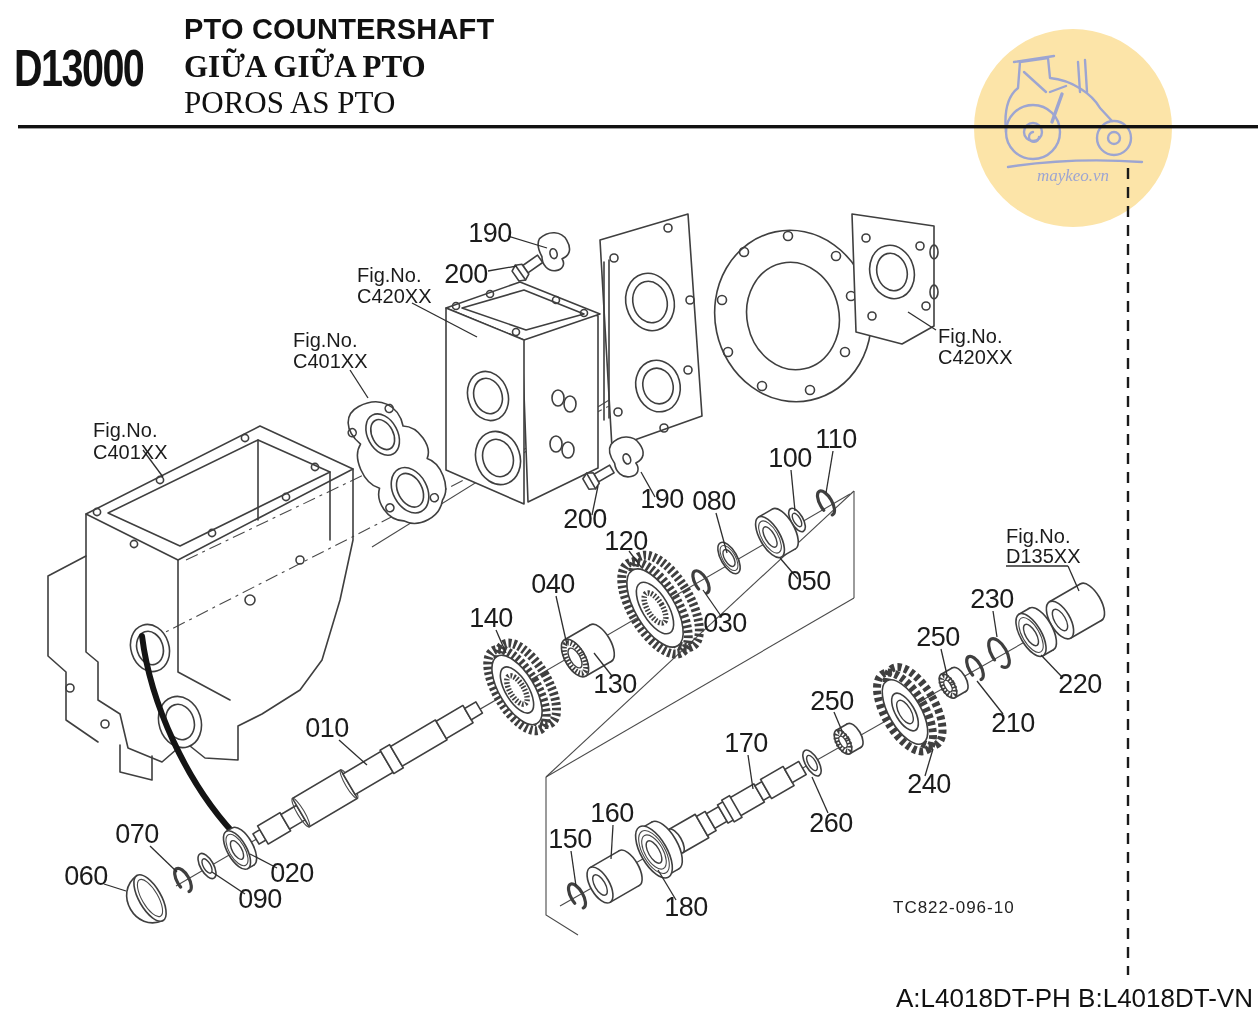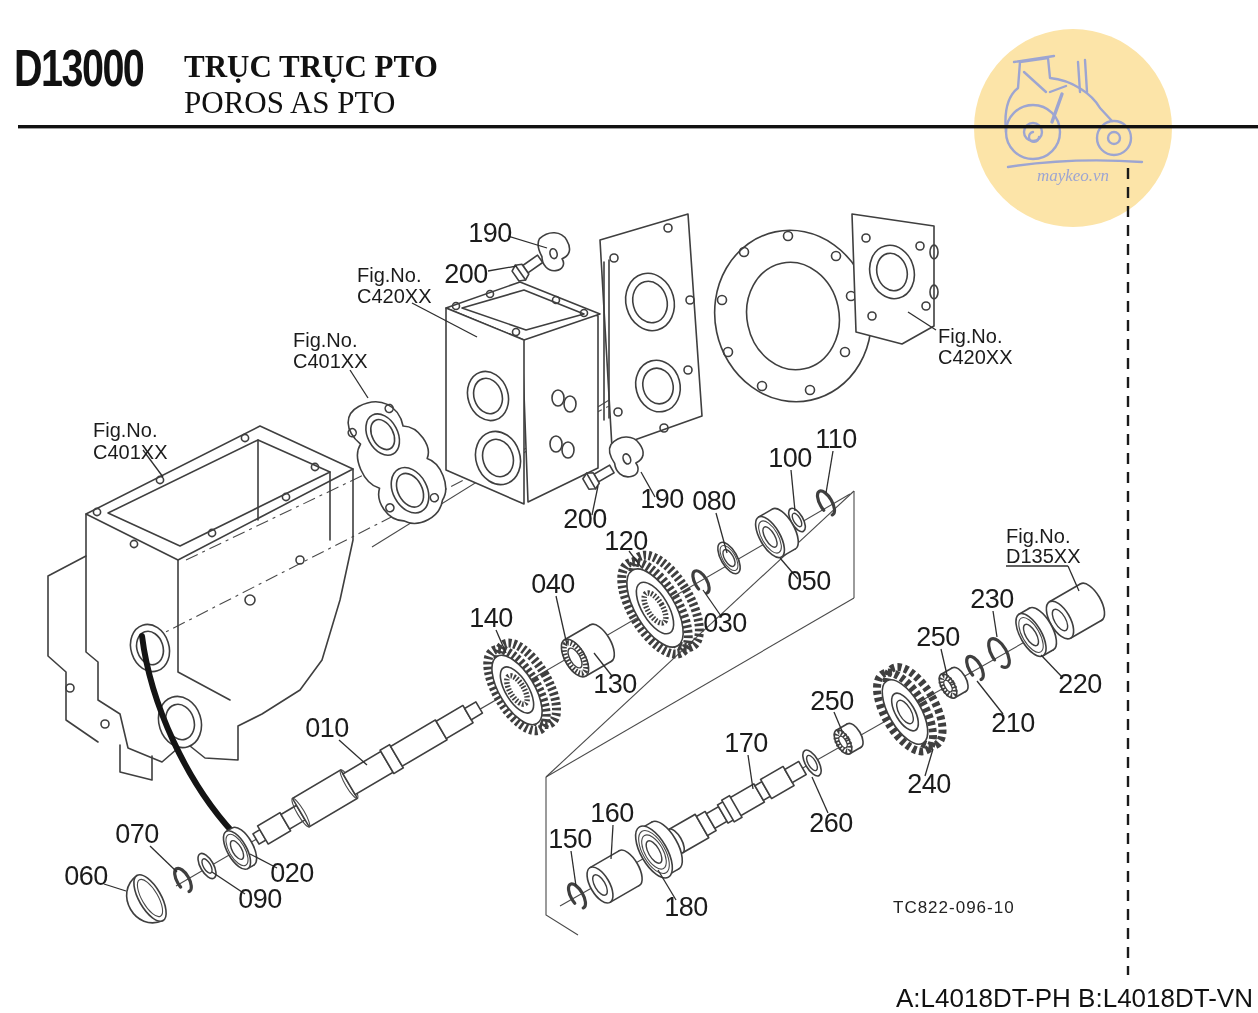--- a/index.html
+++ b/index.html
@@ -449,15 +449,16 @@
     <text class="lbl" x="992" y="608">230</text>
     <text class="lbl" x="1080" y="693">220</text>
     <text class="lbl" x="929" y="793">240</text>
   </g>
 
   <text class="small" x="893" y="913">TC822-096-10</text>
   <text class="foot" x="1253" y="1007">A:L4018DT-PH B:L4018DT-VN</text>
 </svg>
 
   <div class="hdr-code">D13000</div>
-  <div class="hdr-vi">TRỤC TRỤC PTO</div>
+  <div class="hdr-en">PTO COUNTERSHAFT</div>
+  <div class="hdr-vi">GIỮA GIỮA PTO</div>
   <div class="hdr-id">POROS AS PTO</div>
 </div>
 
 </body></html>

